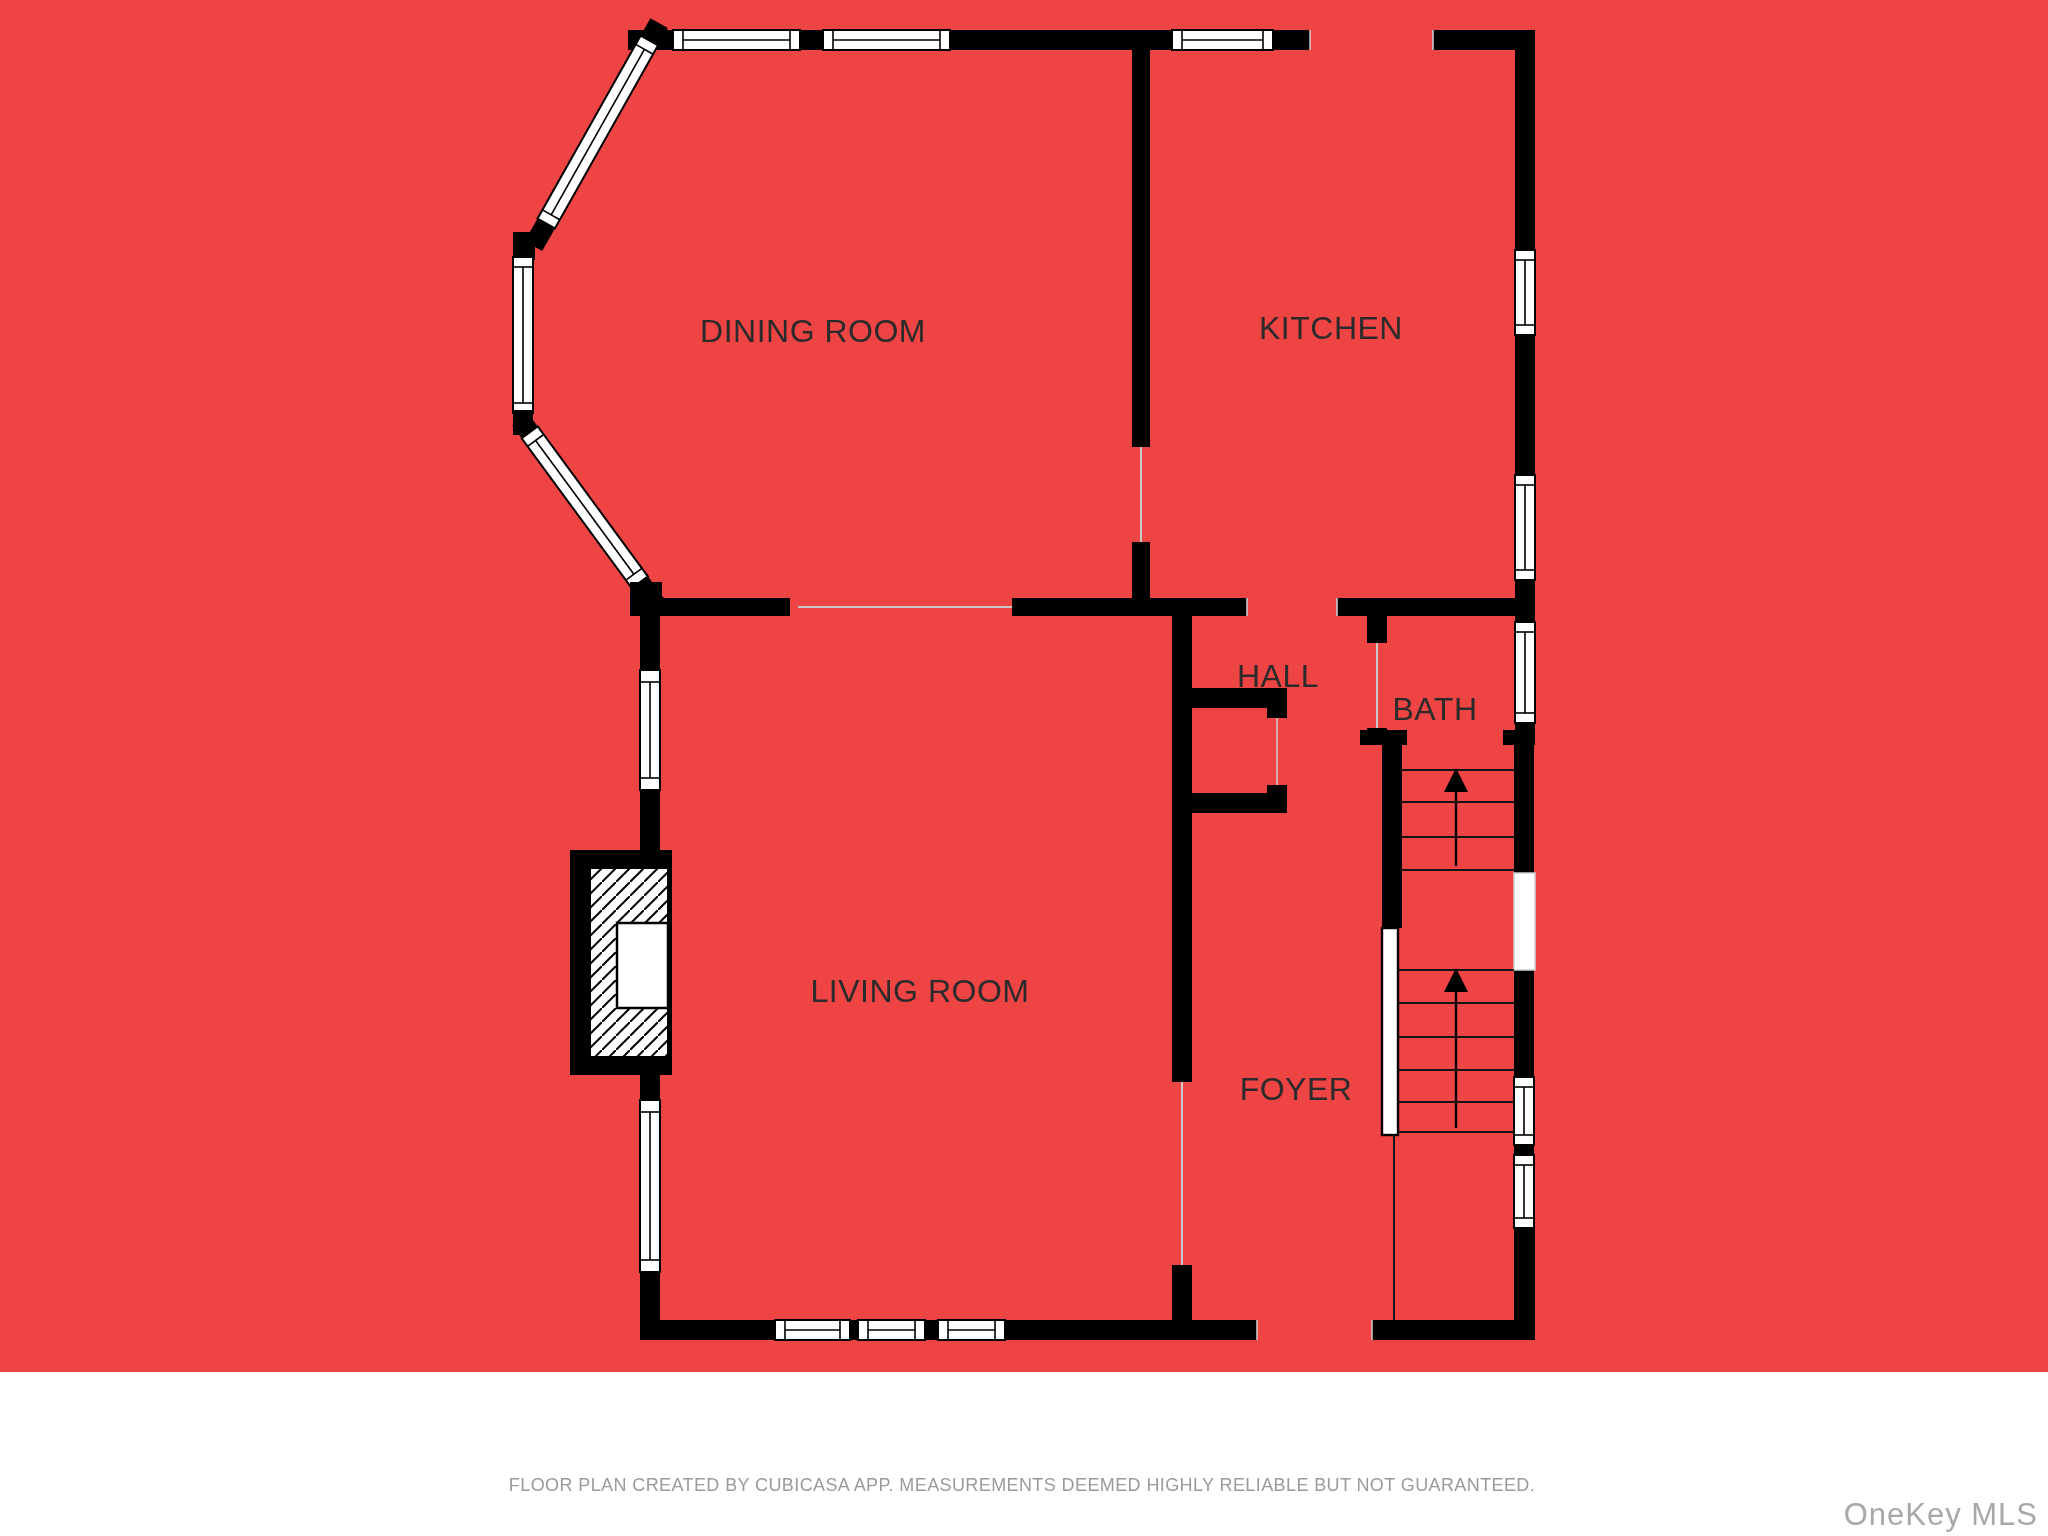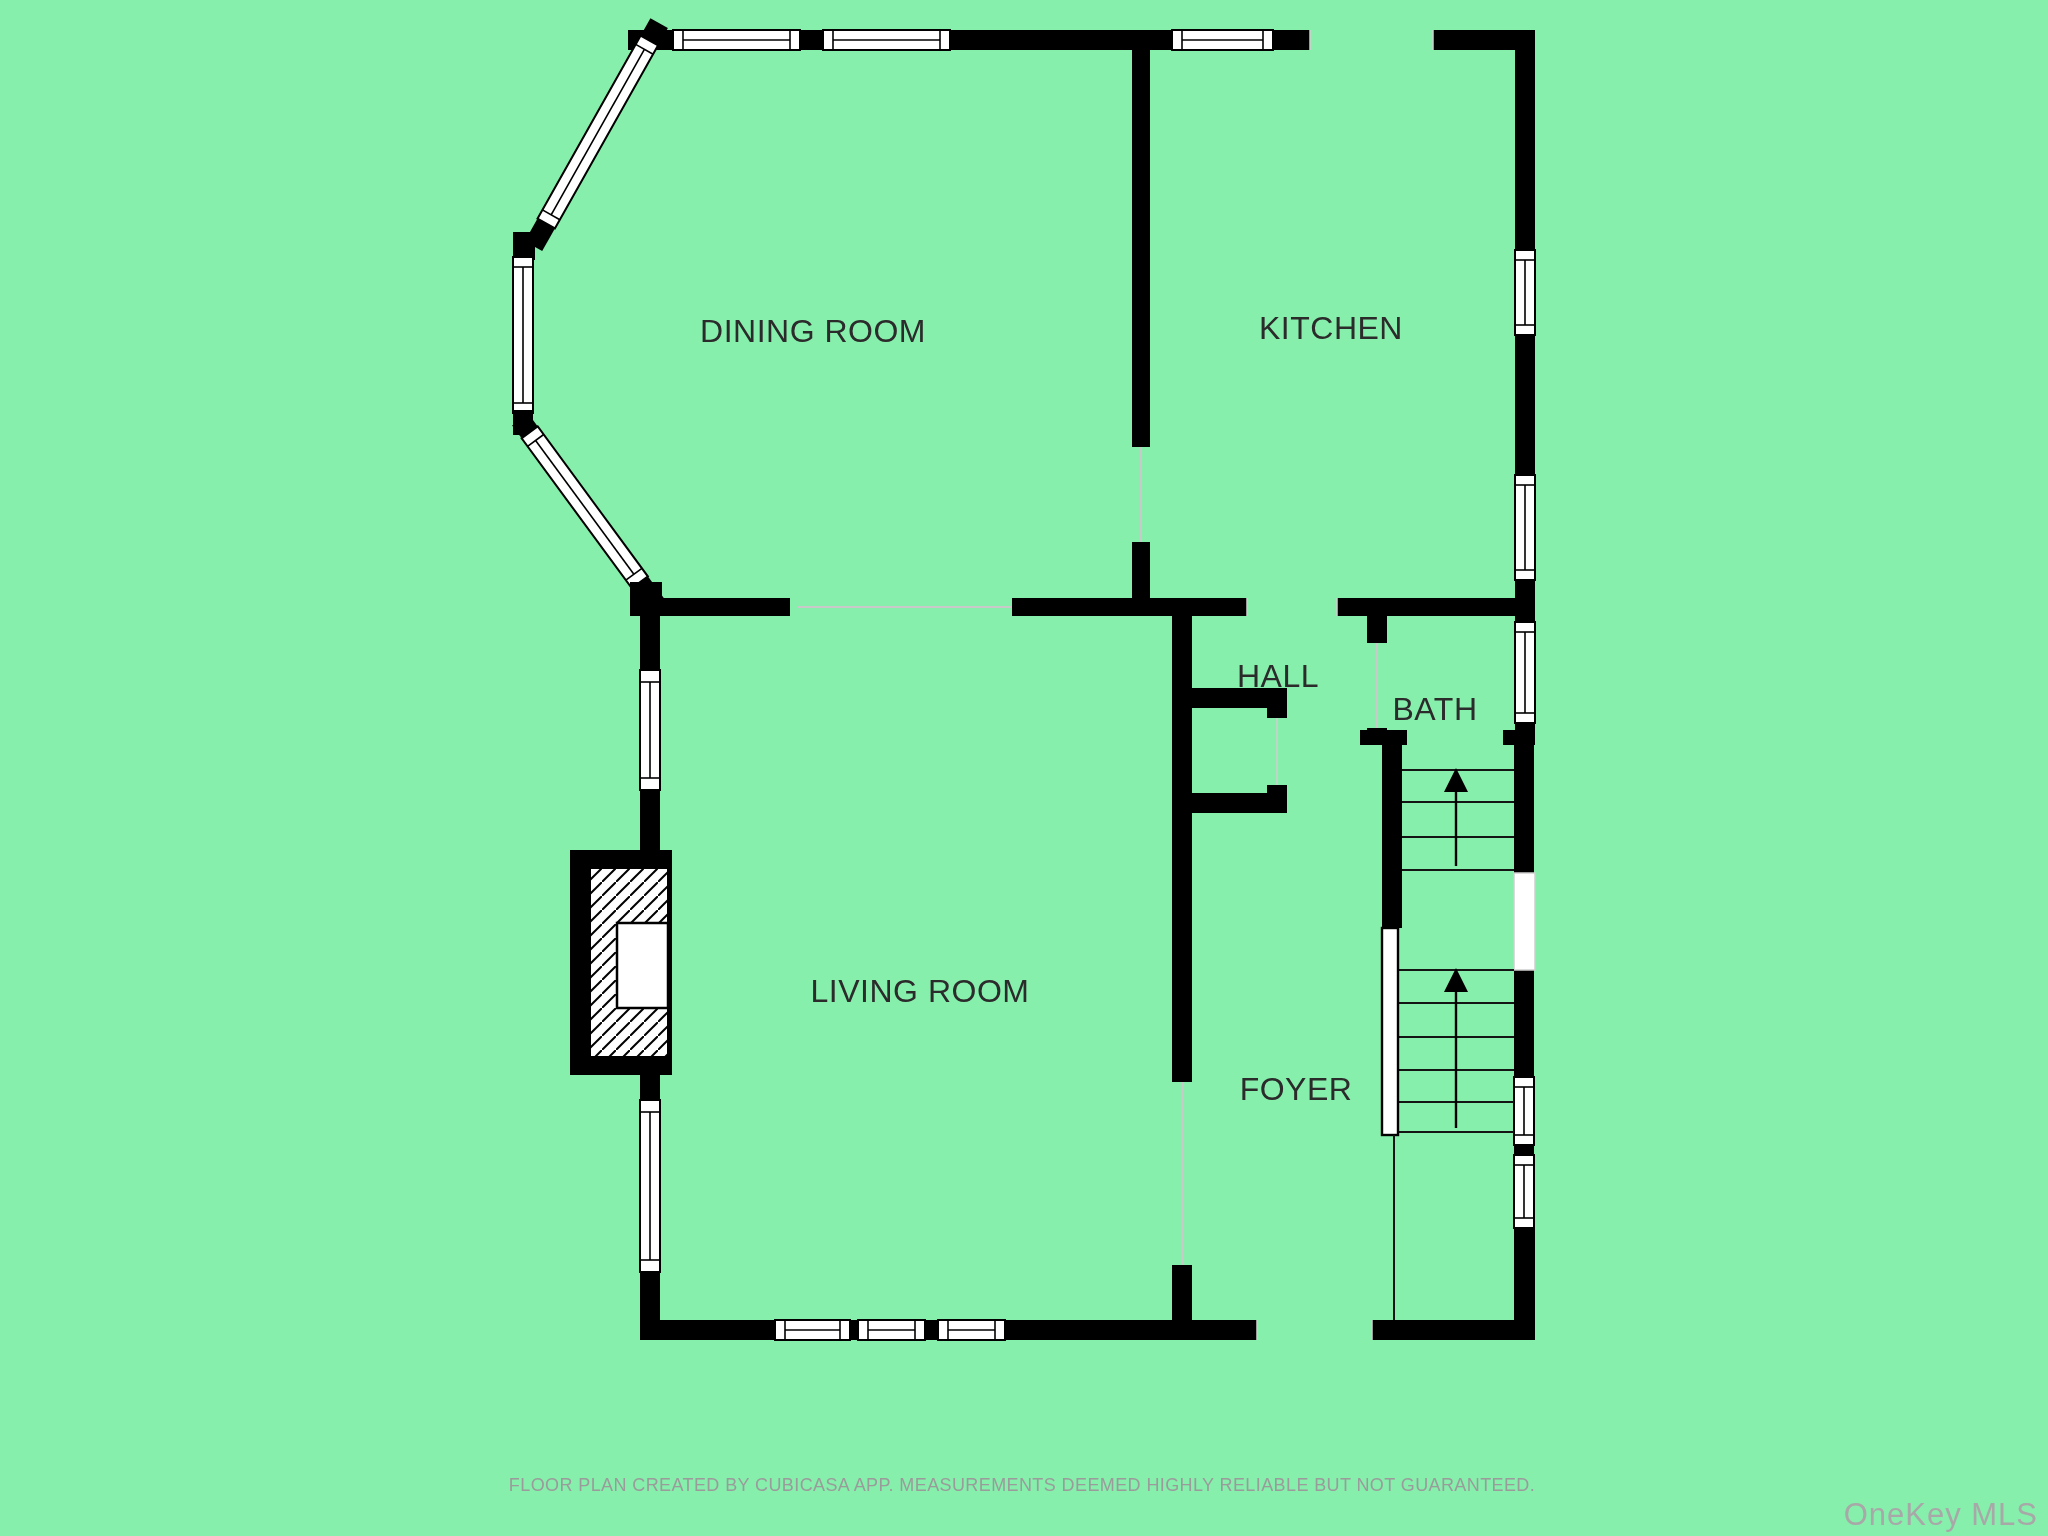--- a/index.html
+++ b/index.html
@@ -1,17 +1,17 @@
 <!DOCTYPE html>
 <html><head>
 <meta charset="utf-8">
 <style>
   html,body{margin:0;padding:0;background:#ffffff;width:2048px;height:1536px;overflow:hidden;
             font-family:"Liberation Sans", sans-serif;}
-  #stage{position:relative;width:2048px;height:1536px;background:#86efac;}
+  #stage{position:relative;width:2048px;height:1372px;background:#ef4444;}
   svg{position:absolute;left:0;top:0;}
   .wall{fill:#000;}
   .win{fill:#fff;stroke:#000;stroke-width:2;}
   .wl{stroke:#000;stroke-width:1.6;}
   .tread{stroke:#141414;stroke-width:2;}
   .rail{fill:#fff;stroke:#000;stroke-width:2.4;}
   .opline{stroke:#c9c9c9;stroke-width:2;}
   .jamb{stroke:#cfcfcf;stroke-width:1.5;}
   .room-label{font-size:32px;fill:#2b2b2b;text-anchor:middle;letter-spacing:0.5px;}
   .footer-text{font-size:18px;fill:#9b9b9b;text-anchor:middle;letter-spacing:0.4px;}

